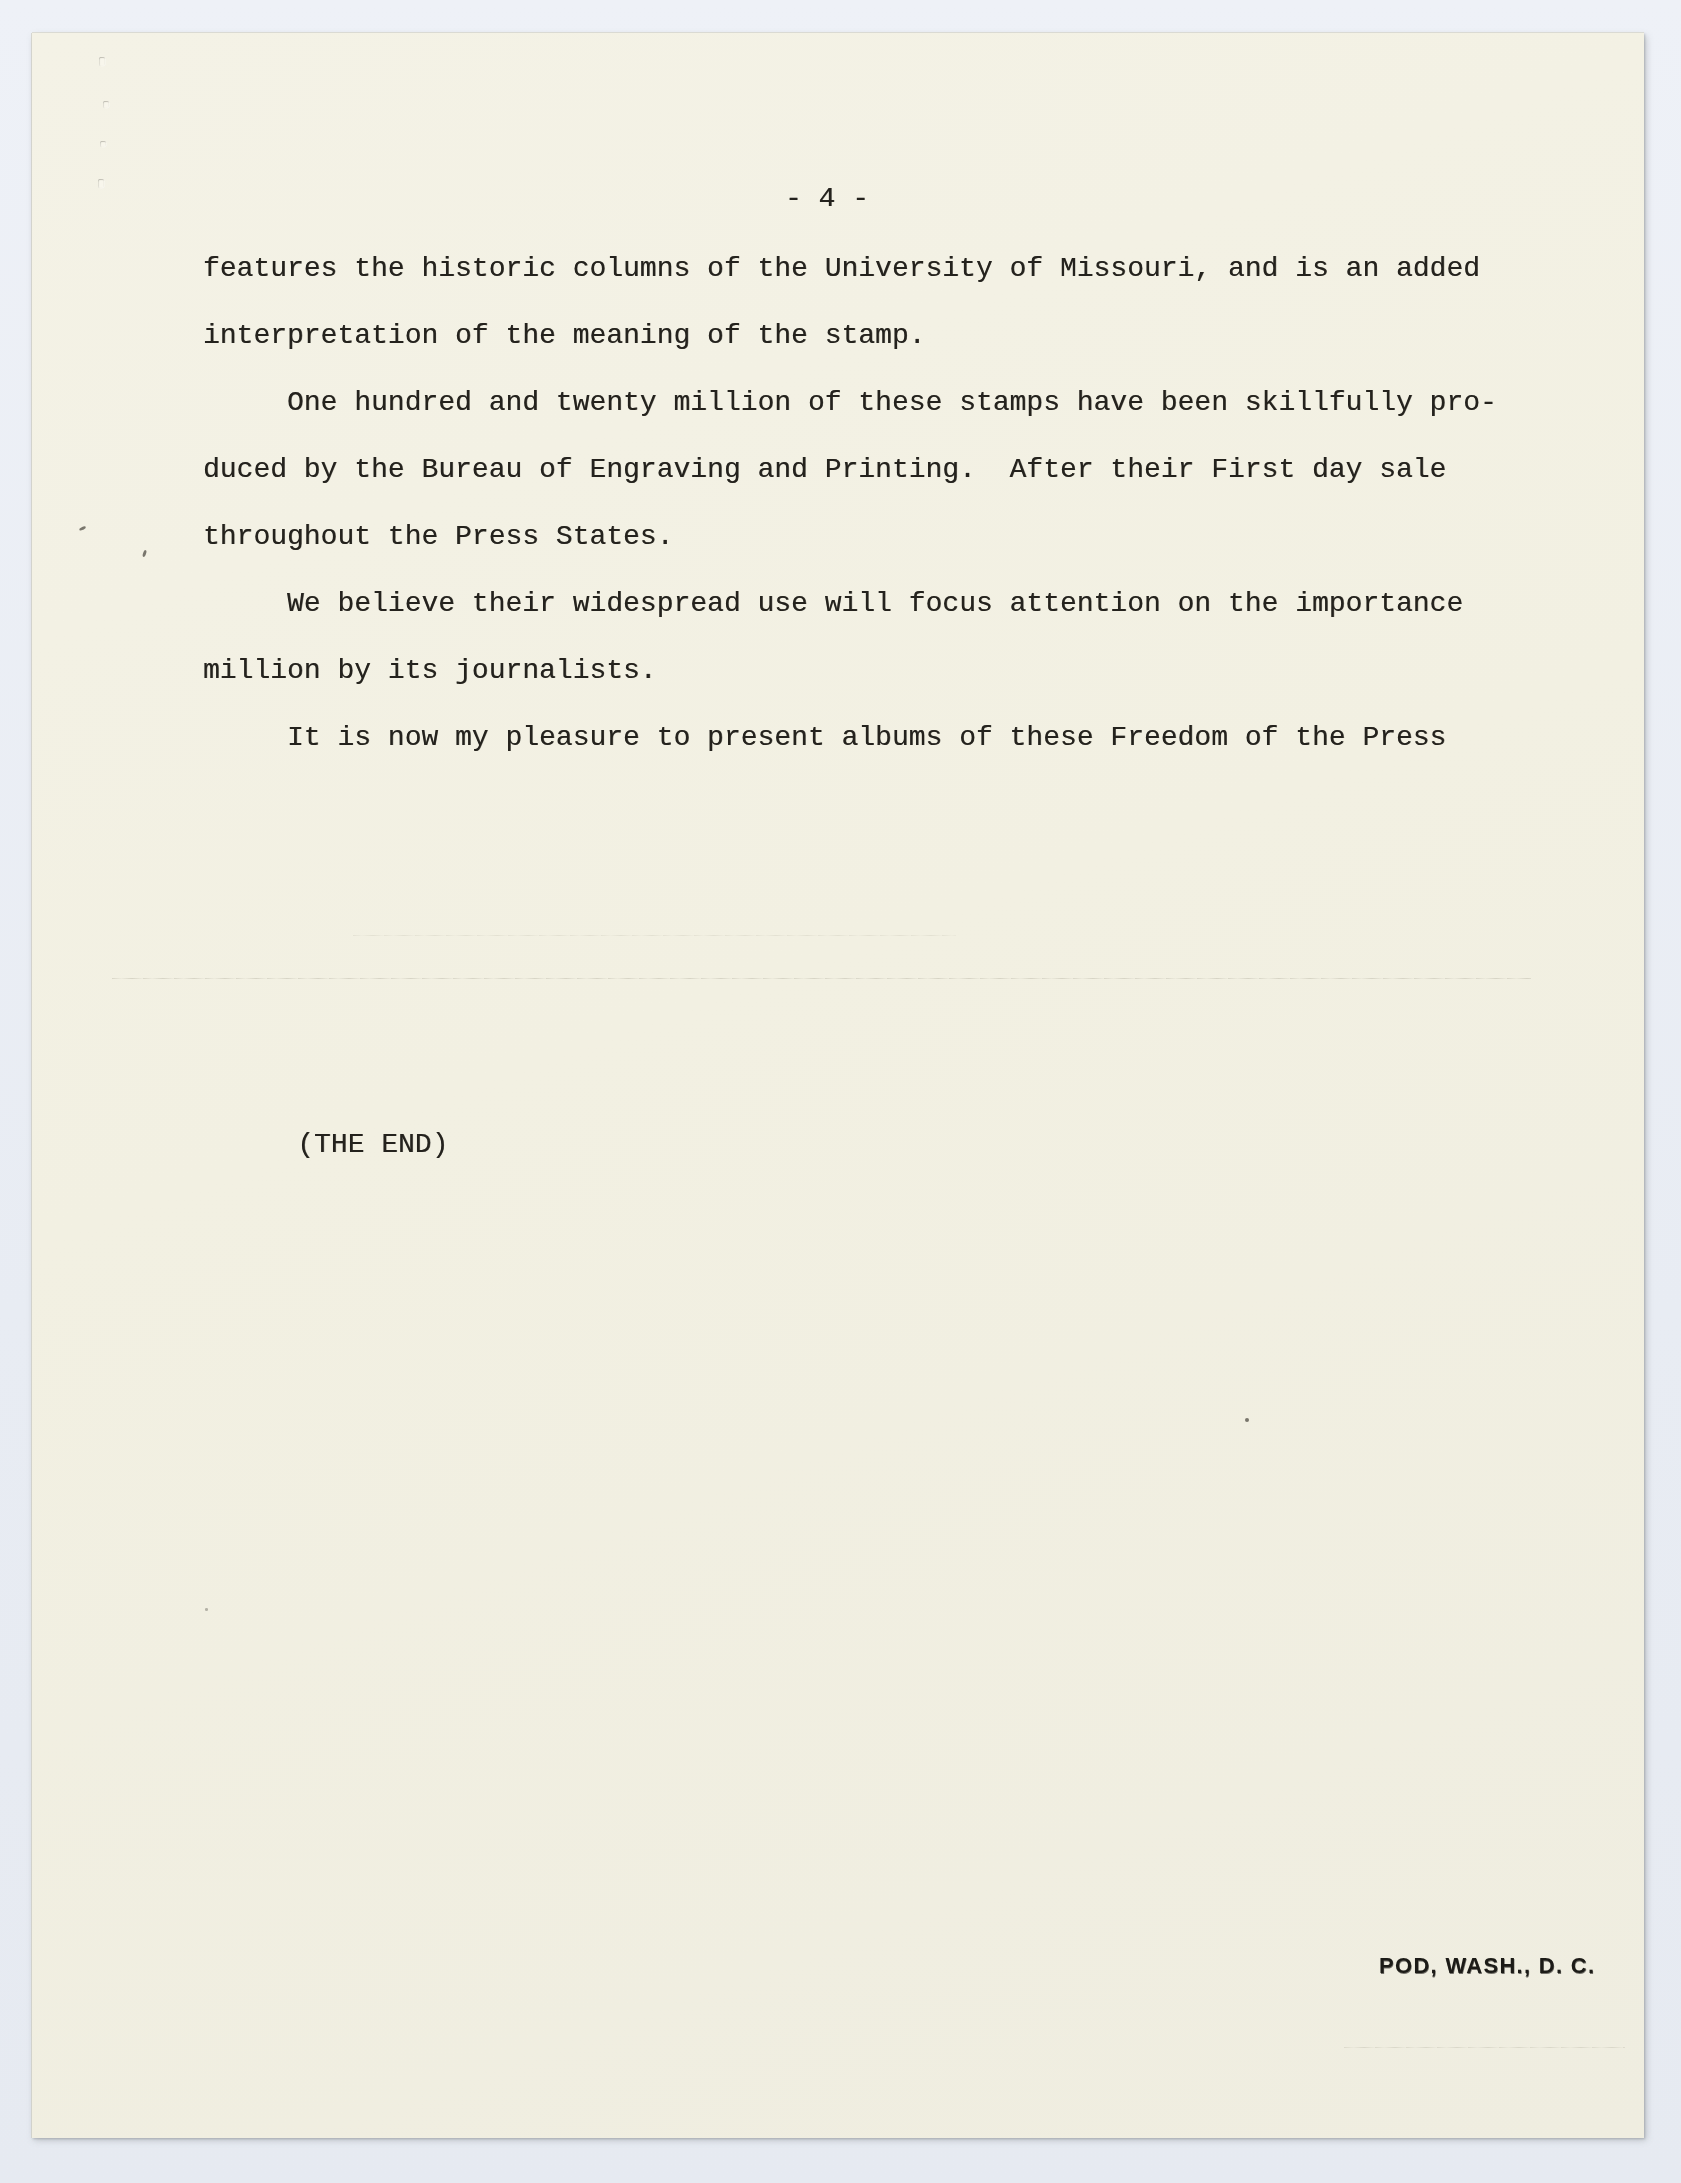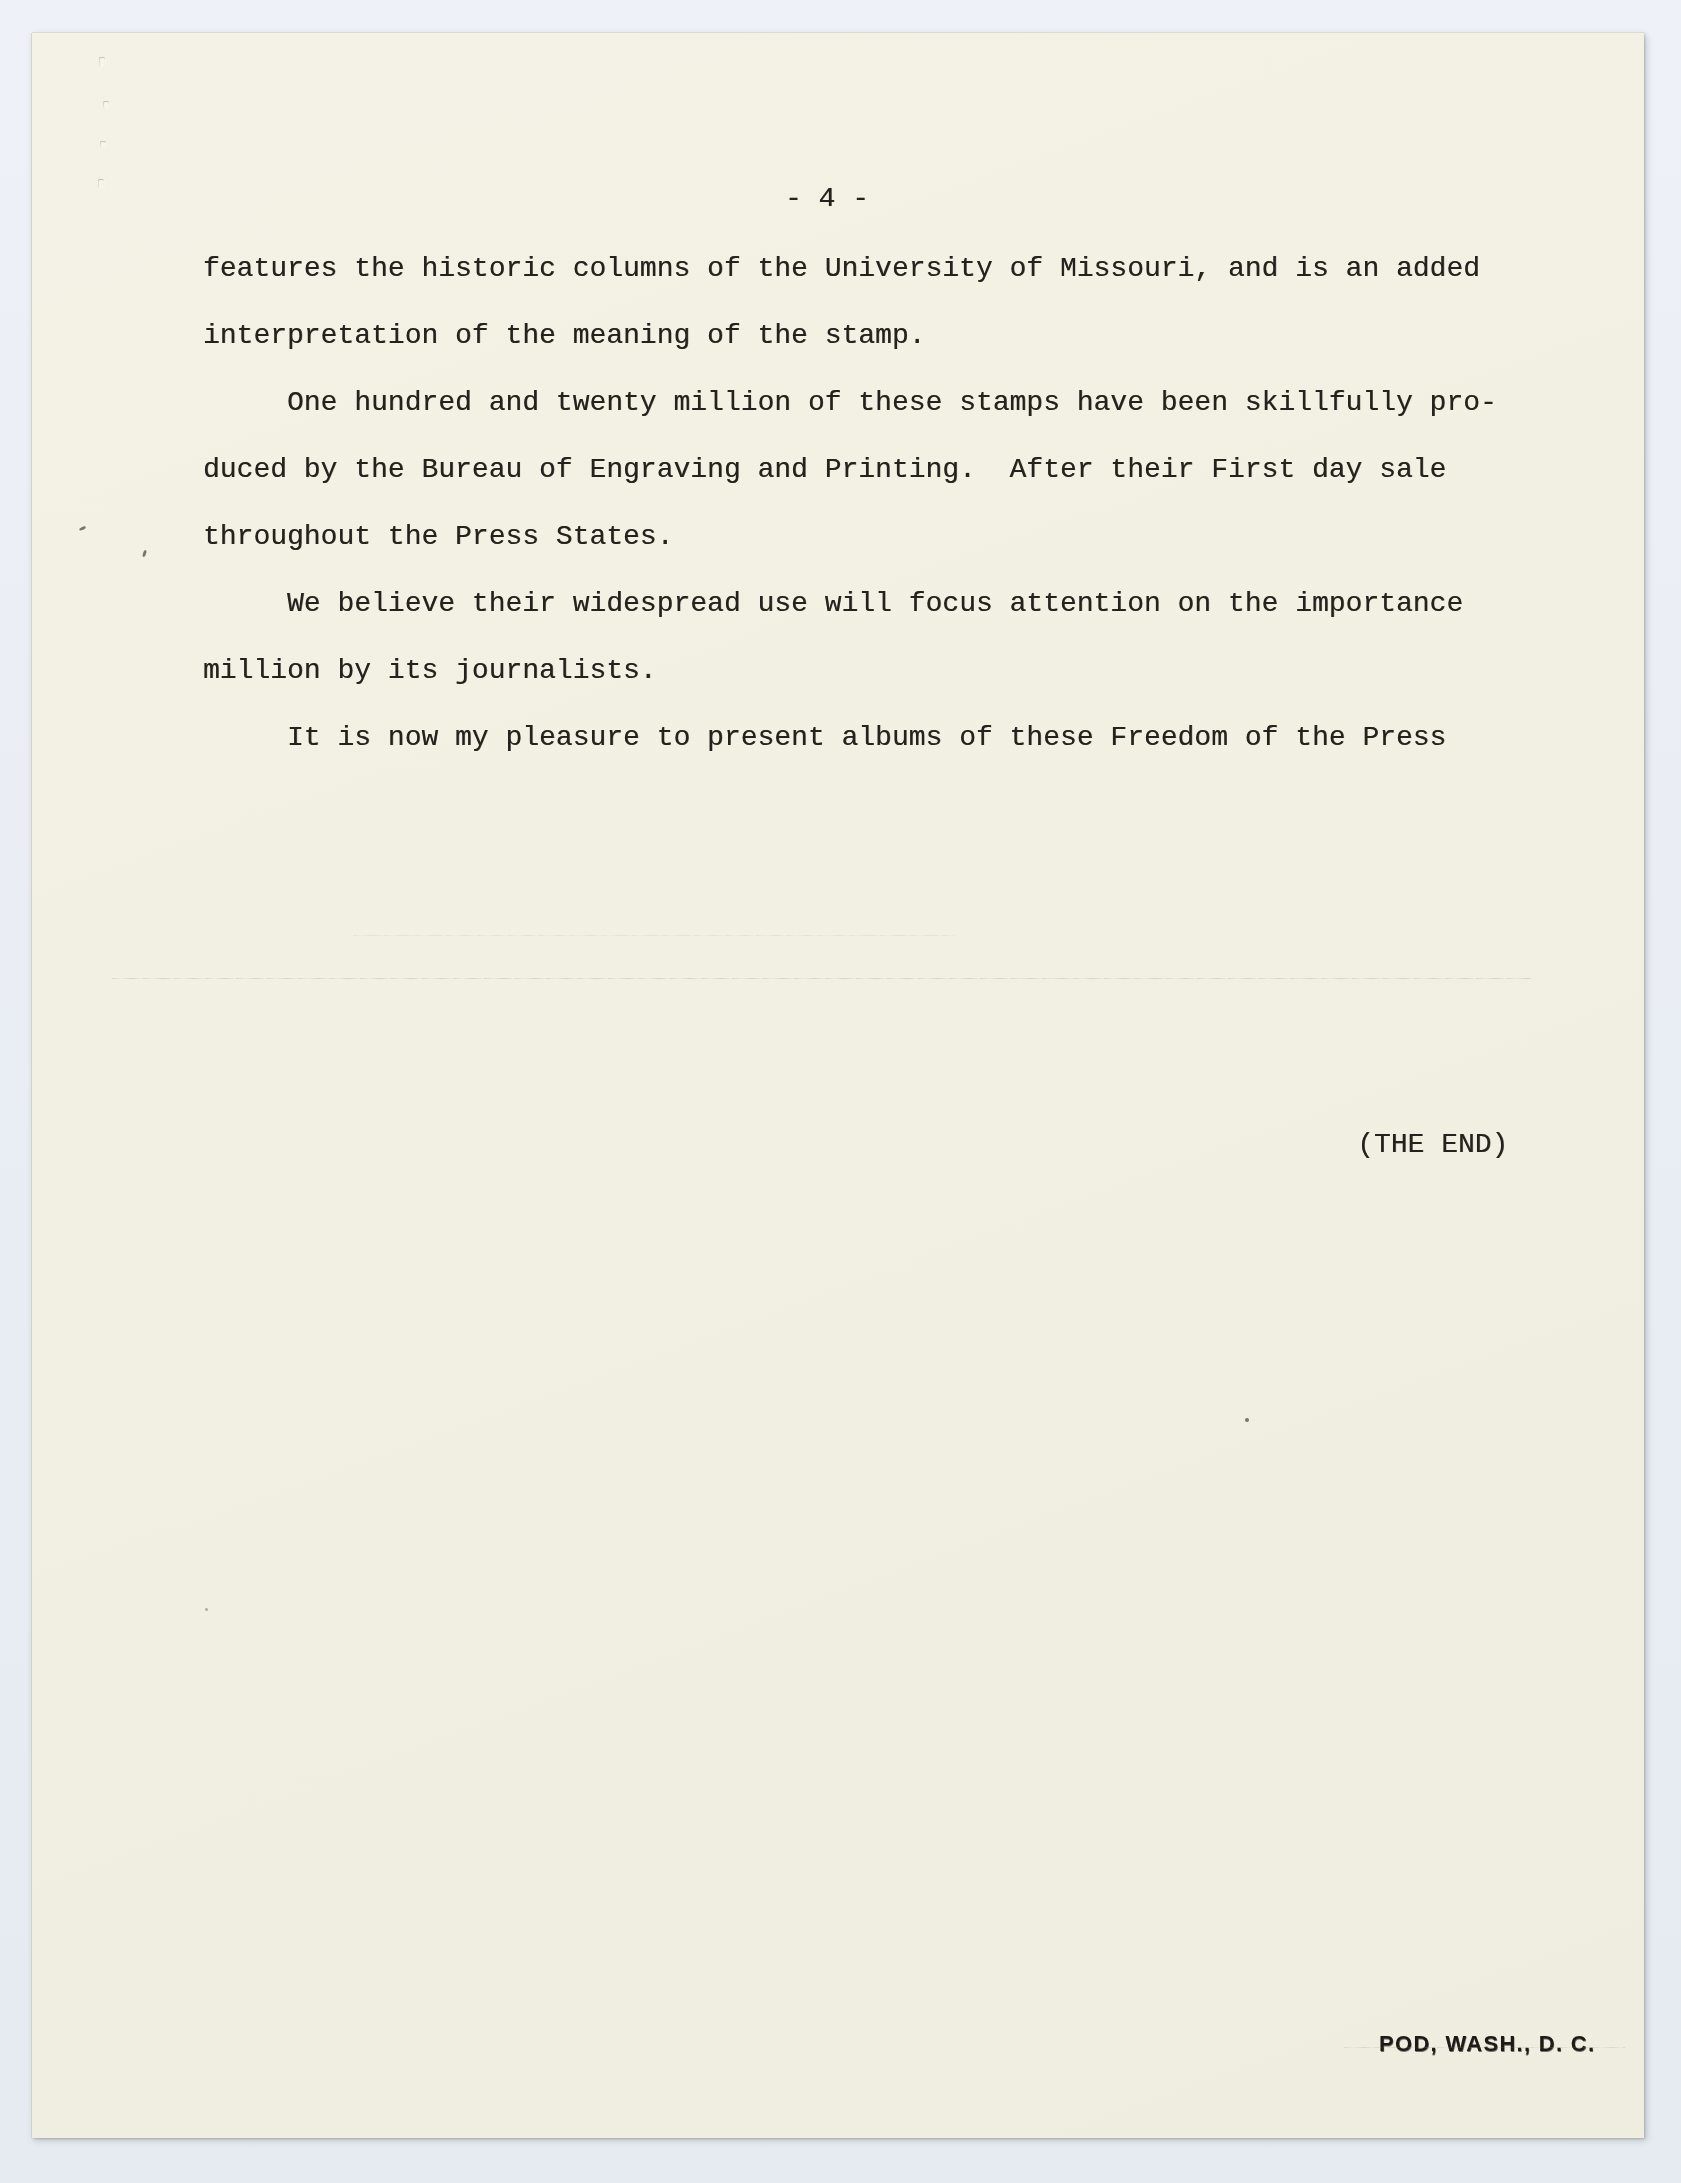--- a/index.html
+++ b/index.html
@@ -55,29 +55,29 @@
     line-height: 67px;
     height: 67px;
     margin-left: 32px;
   }
   .end-marker {
     position: absolute;
     left: 139px;
     top: 1052px;
     width: 1312px;
     line-height: 40px;
-    text-align: right;
+    text-align: left;
     margin-left: 0;
     white-space: pre;
   }
   .end-marker-inner { display: inline-block; transform: translateX(25.4px); }
   .imprint {
     position: absolute;
     left: 1347px;
-    top: 1996px;
+    top: 1918px;
     font-family: "Liberation Sans", sans-serif;
     font-weight: bold;
     font-size: 22px;
     letter-spacing: 1.3px;
     color: #1c1b17;
     text-shadow: 0.5px 0.5px 0.5px rgba(28,27,23,0.6);
     line-height: 29.5px;
     white-space: pre;
   }
   

